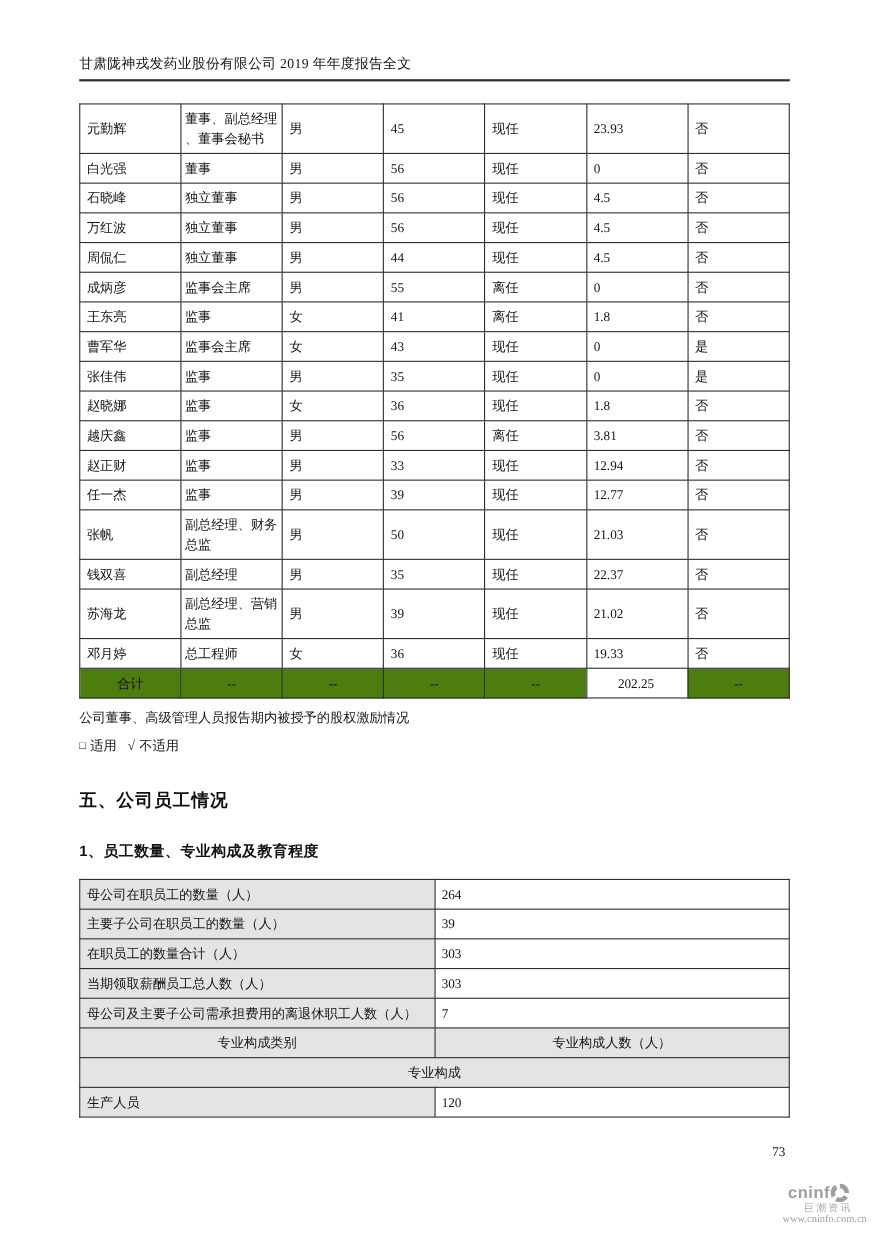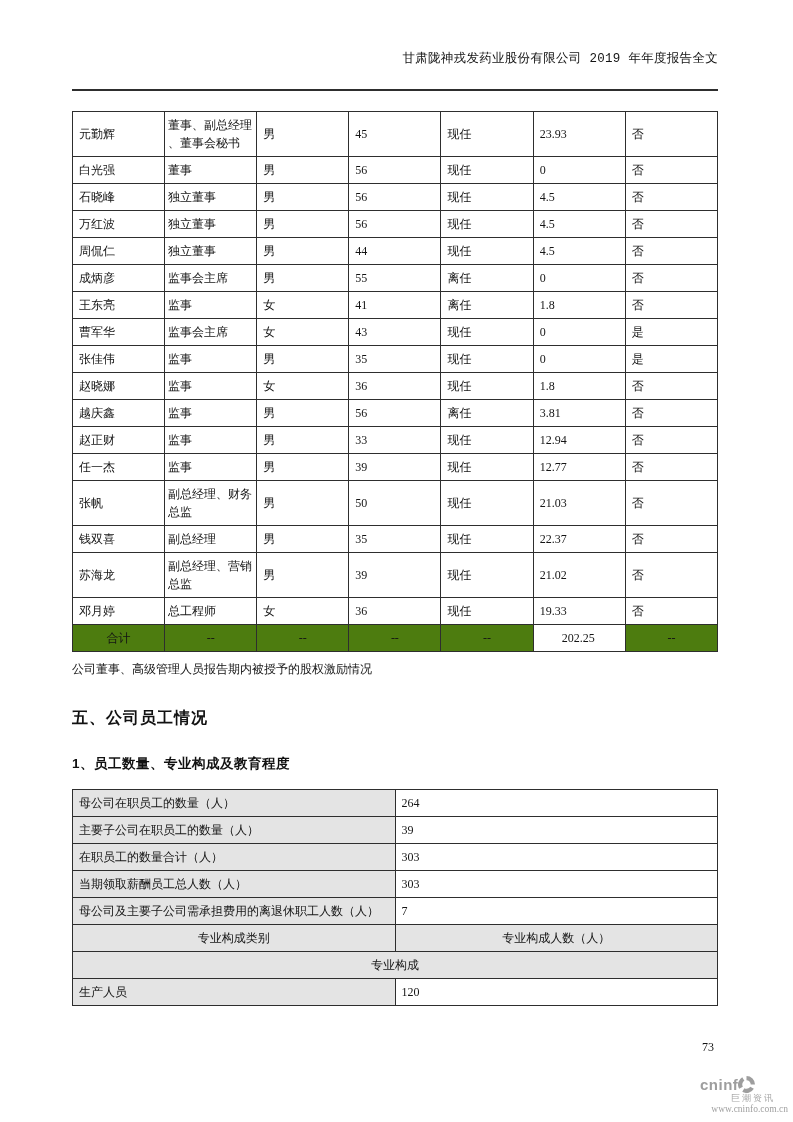--- a/index.html
+++ b/index.html
@@ -8,26 +8,24 @@
     width:793px;height:1122px;
     background:#ffffff;
     overflow:hidden;
     font-family:"Liberation Serif","DejaVu Serif",serif;
     color:#141414;
   }
   .content{position:absolute;left:72px;top:0;width:646px;}
 
   
   .doc-header{
-    padding-top:50px;padding-bottom:22px;
-    text-align:right;
+    padding-top:50px;padding-bottom:5px;
     font-size:12.5px;
     border-bottom:2px solid #2e2e2e;
     letter-spacing:0.3px;
-    font-family:Liberation Mono, monospace;
   }
 
   
   table{width:100%;border-collapse:collapse;table-layout:fixed;}
   td{
     border:1.5px solid #2e2e2e;
     font-size:12px;
     line-height:1.5;
     padding:4px 4px 4px 6px;
     height:17px;
@@ -51,21 +49,21 @@
   h2{font-size:16px;margin:30px 0 0 0;letter-spacing:1px;}
   h3{font-size:13.5px;margin:26px 0 0 0;letter-spacing:0.5px;}
 
   .emp-table{margin-top:16px;}
   .emp-table .lbl{background:#e4e4e4;}
   .emp-table .ctr{text-align:center;padding-left:2px;padding-right:2px;}
 
   
   .page-number{position:absolute;top:1040px;right:79px;font-size:12px;}
   .logo{position:absolute;right:5px;top:1076px;width:88px;line-height:1.15;}
-  .logo-row{display:flex;align-items:center;justify-content:flex-start;gap:0;}
+  .logo-row{display:flex;align-items:center;justify-content:center;gap:0;}
   .logo-text{
     font-family:"Liberation Sans","DejaVu Sans",sans-serif;
     font-weight:bold;font-size:15px;color:#9e9e9e;letter-spacing:0.5px;
   }
   .logo-cn{font-size:9px;color:#a6a6a6;text-align:right;margin-right:13px;letter-spacing:2px;}
   .logo-url{font-size:9.5px;color:#a0a0a0;text-align:right;white-space:nowrap;}
 </style>
 </head>
 <body>
 
@@ -266,20 +264,23 @@
           <td>--</td>
           <td>--</td>
           <td class="total-pay">202.25</td>
           <td>--</td>
         </tr>
       </tbody>
     </table>
 
     <p class="note">公司董事、高级管理人员报告期内被授予的股权激励情况</p>
 
+    <p class="note applicability">
+      <span class="checkbox">□</span><span>适用</span><span class="check">√</span><span>不适用</span>
+    </p>
 
     <h2>五、公司员工情况</h2>
     <h3>1、员工数量、专业构成及教育程度</h3>
 
     <table class="emp-table">
       <colgroup>
         <col style="width:50%">
           <col style="width:50%">
       </colgroup>
       <tbody>

